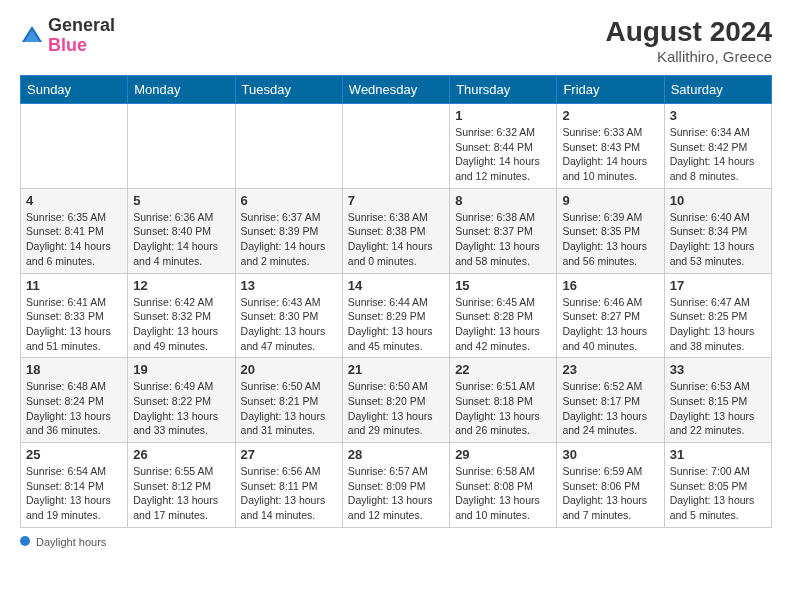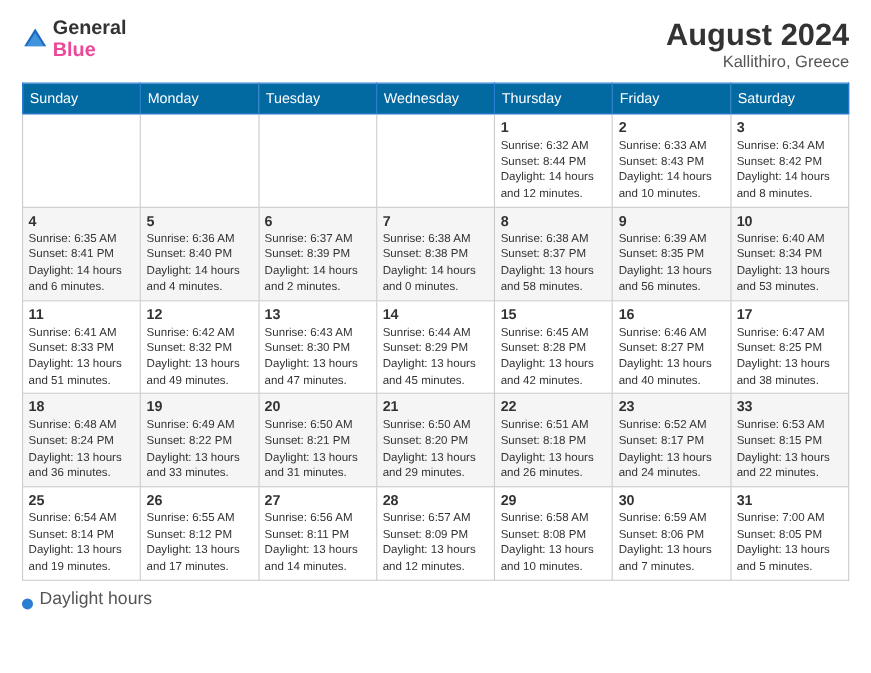--- a/index.html
+++ b/index.html
@@ -86,24 +86,24 @@
     .day-info {
       color: #333;
       line-height: 1.4;
       font-size: 10.5px;
     }
     .empty-cell {
       background: #fff !important;
     }
     .legend {
       margin-top: 8px;
-      font-size: 16px;
+      font-size: 11px;
       color: #555;
       display: flex;
-      align-items: flex-end;
+      align-items: flex-start;
       gap: 6px;
     }
     .legend-dot {
       width: 10px;
       height: 10px;
       background: #2b7cd3;
       border-radius: 50%;
       display: inline-block;
     }
   </style>

